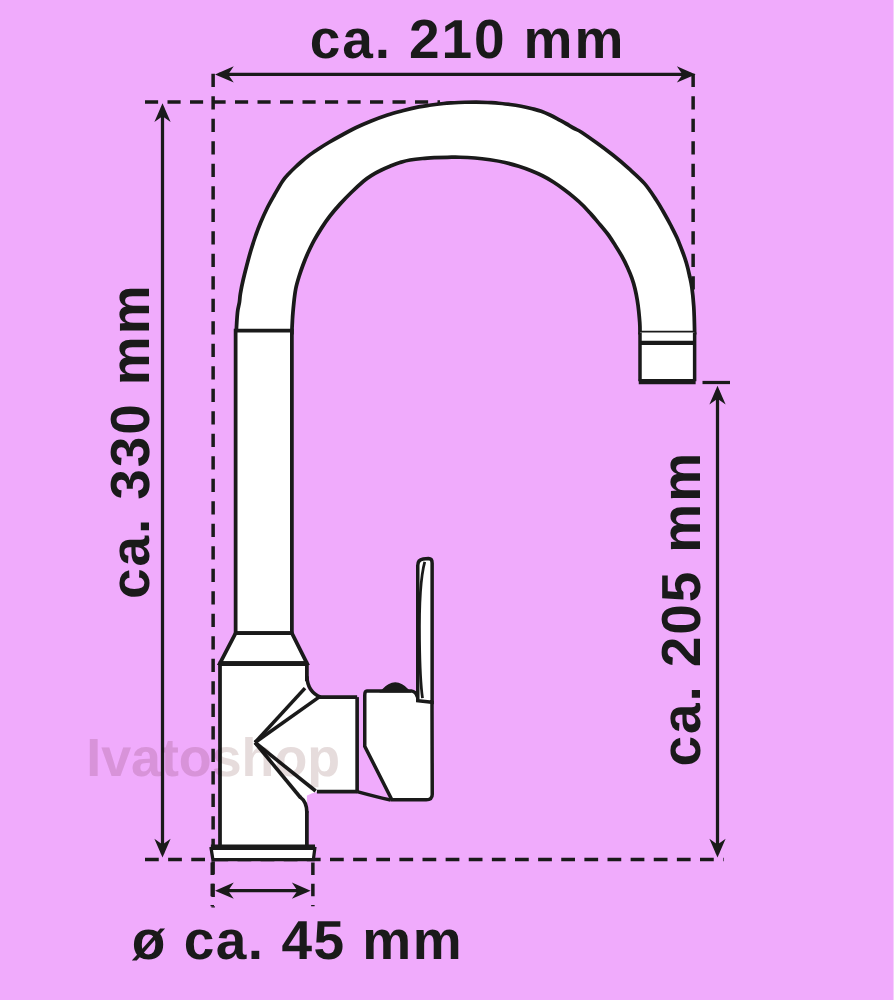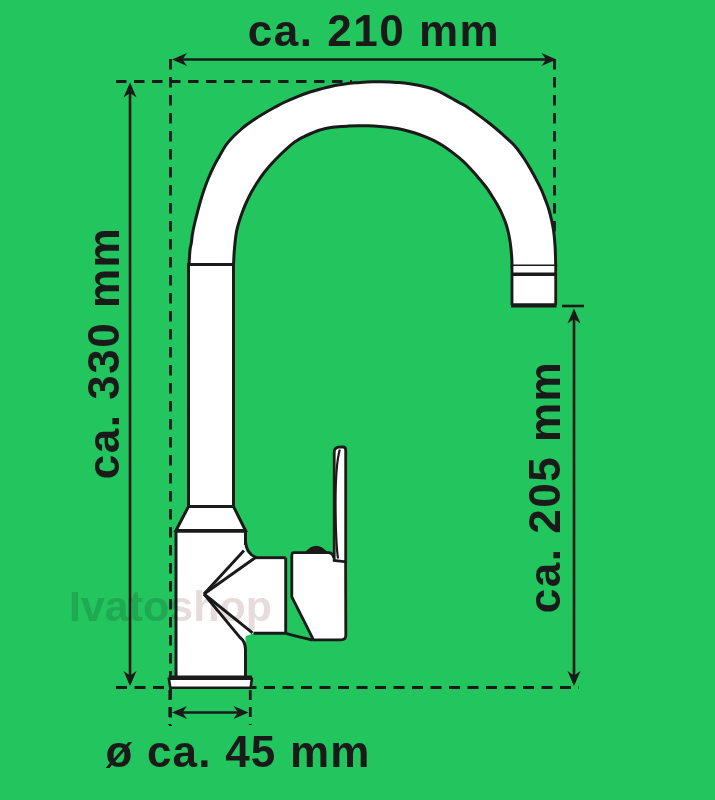--- a/index.html
+++ b/index.html
@@ -1,16 +1,16 @@
 <!DOCTYPE html>
 <html><head>
 <meta charset="utf-8">
 <style>
 html,body{margin:0;padding:0;background:#ffffff;}
-#page{position:relative;width:715px;height:800px;background:#22c55e;overflow:hidden;}
+#page{position:relative;width:715px;height:800px;background:#f0abfc;overflow:hidden;}
 svg{display:block;}
 text{font-family:"Liberation Sans",sans-serif;}
 </style>
 </head>
 <body>
 <div id="page">
 <svg width="715" height="800" viewBox="0 0 715 800">
 
   <text x="374" y="46" font-size="44" font-weight="bold" letter-spacing="1.5" fill="#1a1a1a" text-anchor="middle">ca. 210 mm</text>
 

